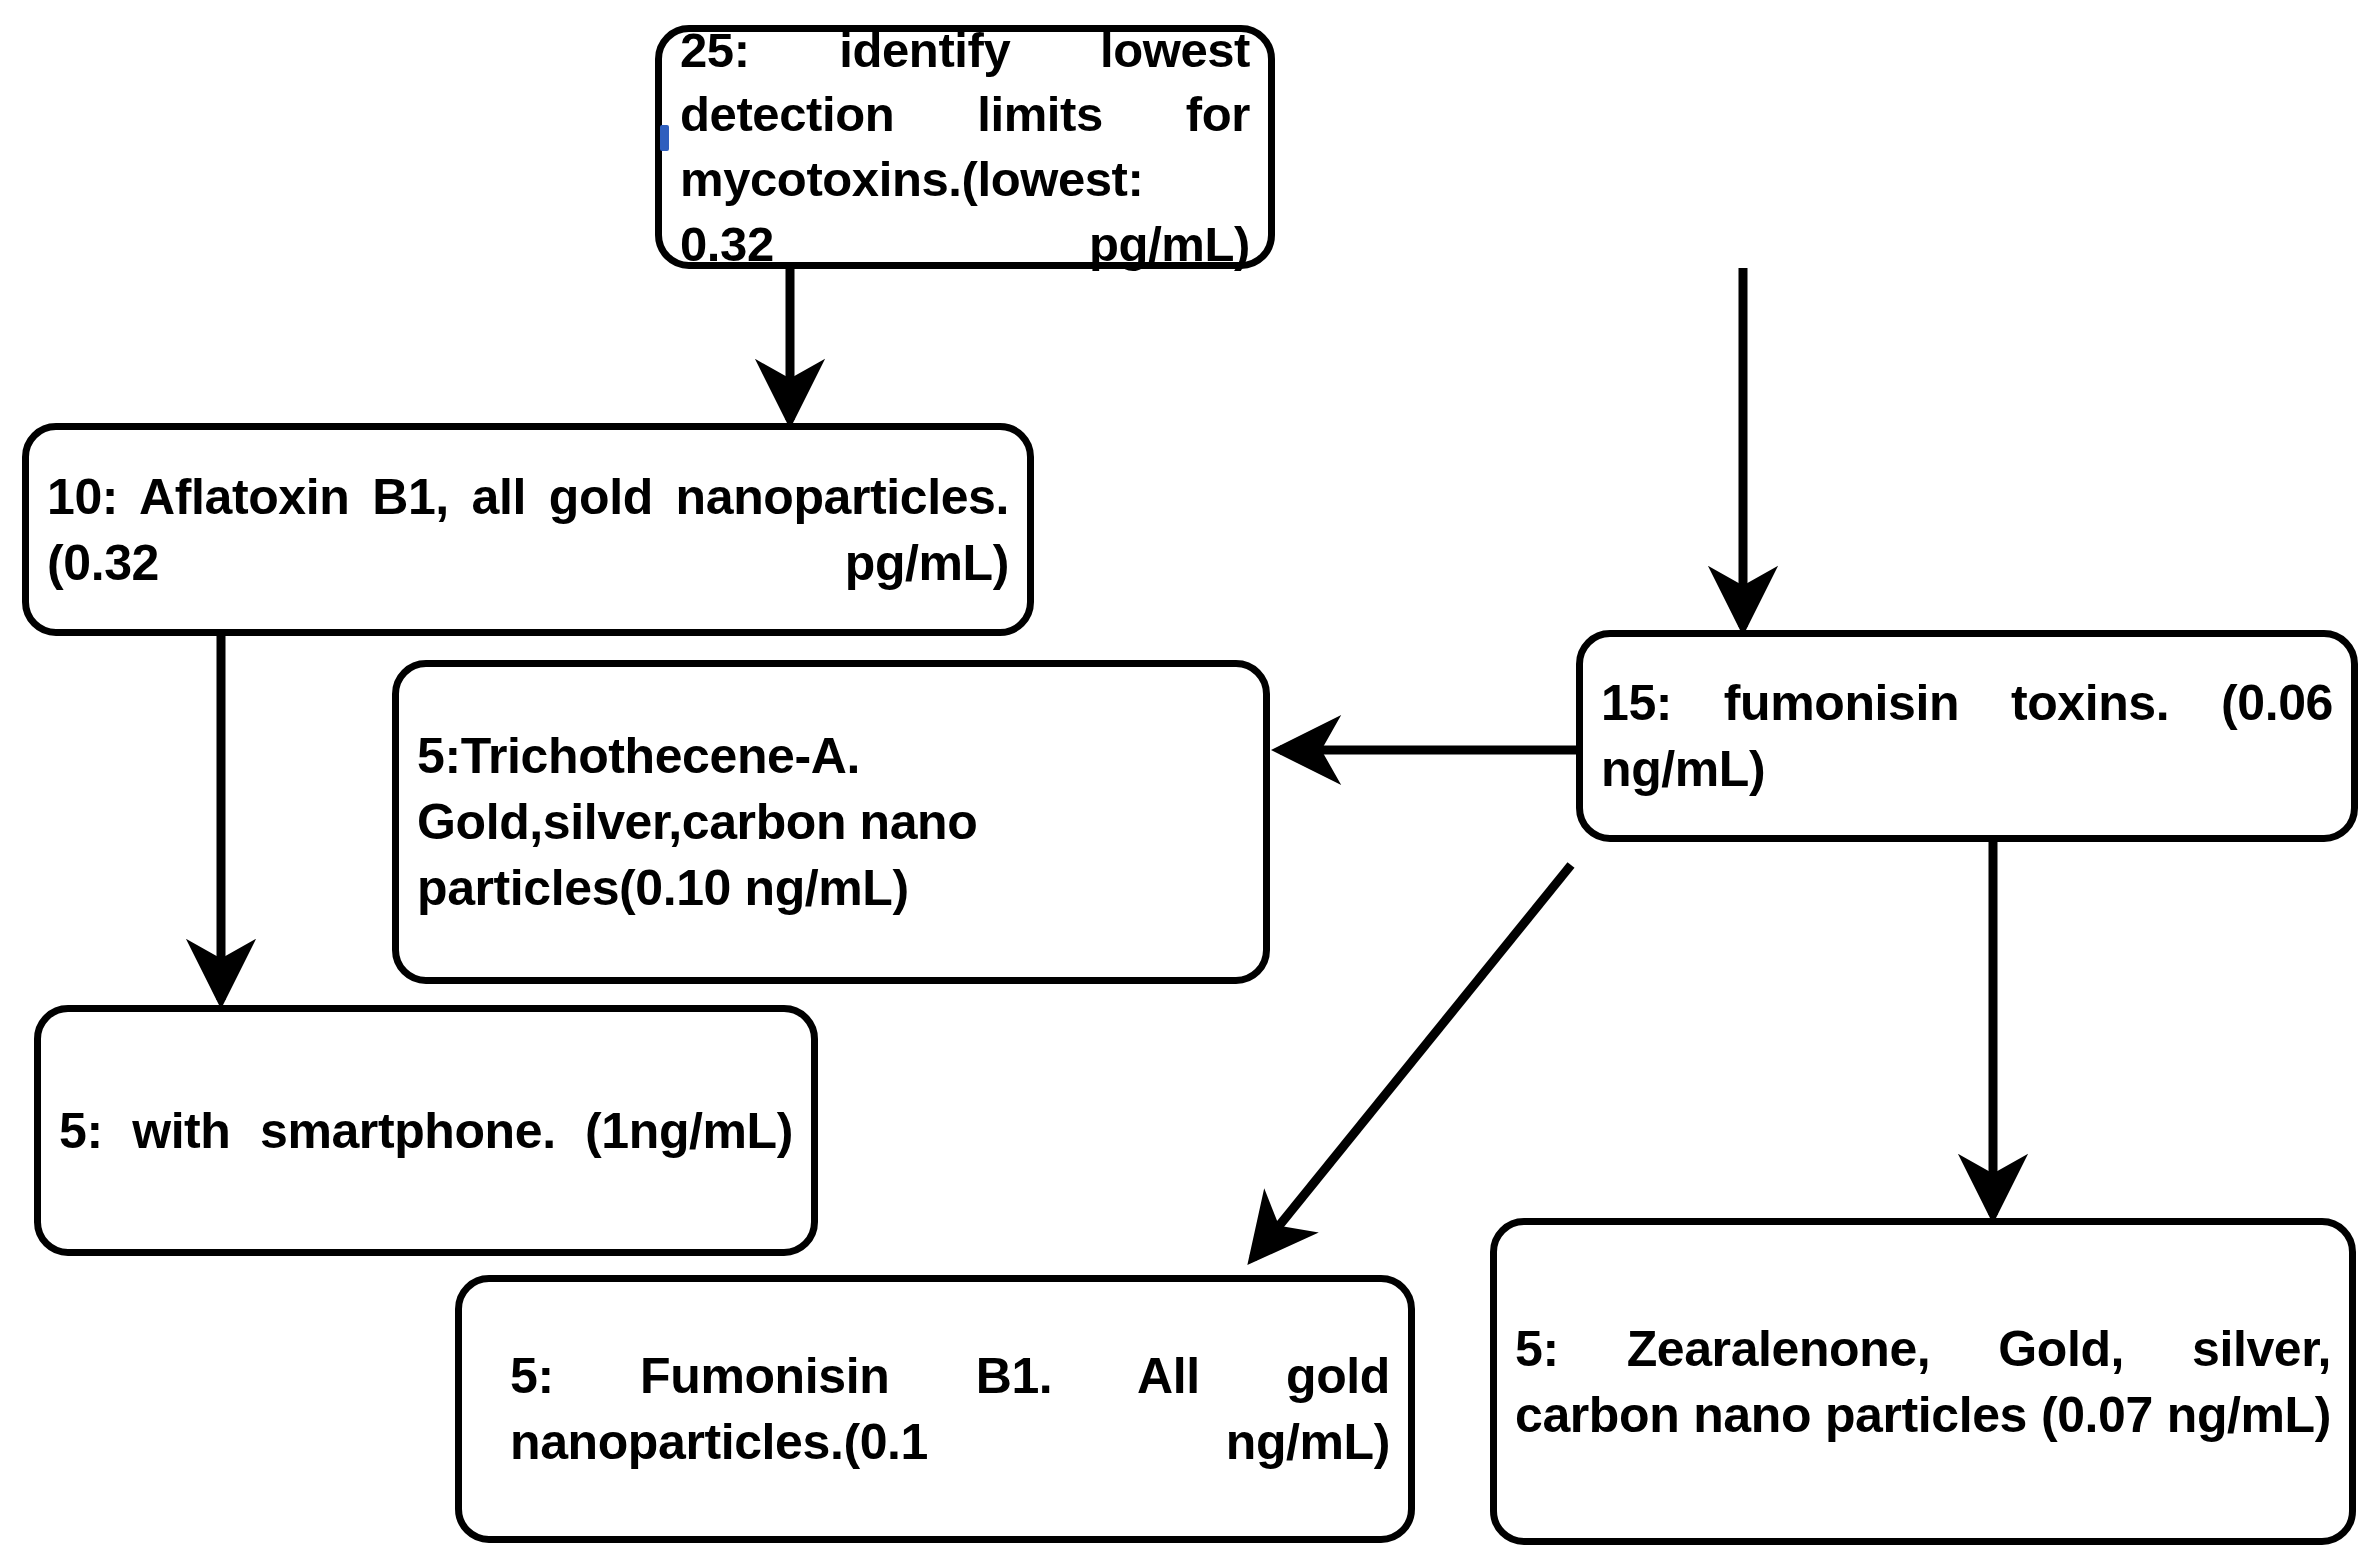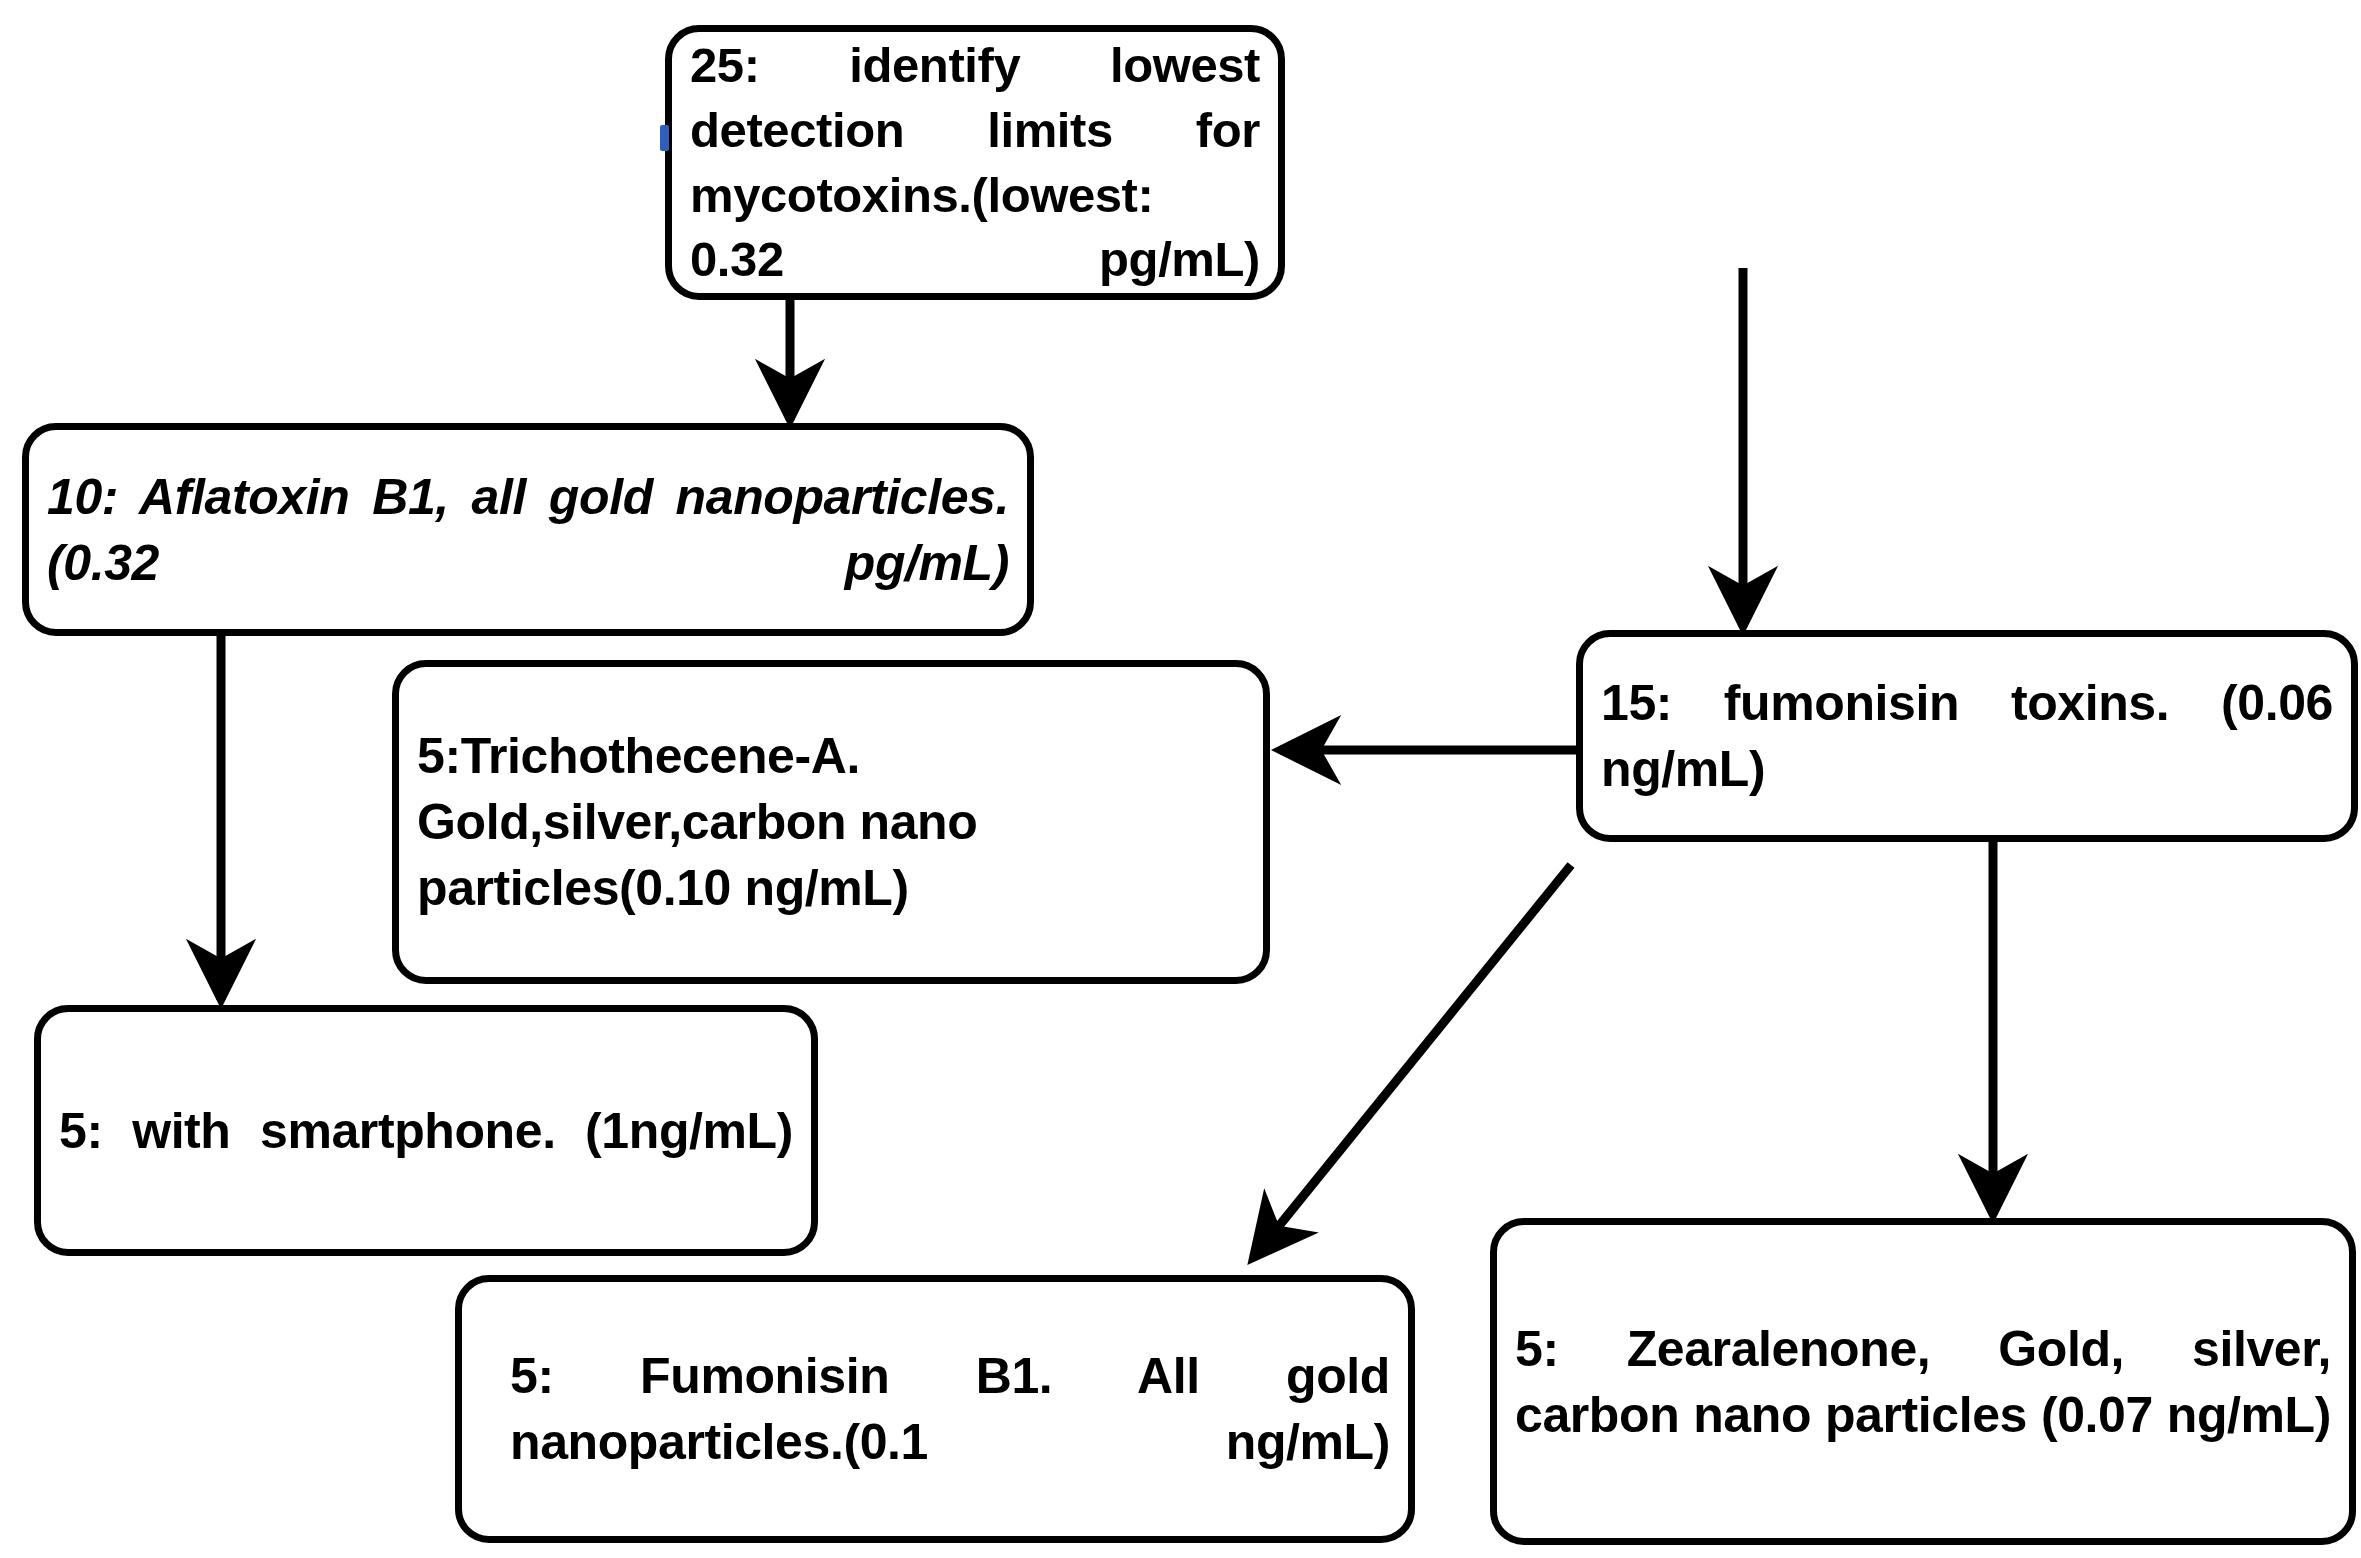--- a/index.html
+++ b/index.html
@@ -77,26 +77,26 @@
 
     <path d="M 221 632 L 221 1000" stroke="#000000" stroke-width="9" fill="none" marker-end="url(#ah)"></path>
 
     <path d="M 1578 750 L 1280 750" stroke="#000000" stroke-width="9" fill="none" marker-end="url(#ah)"></path>
 
     <path d="M 1993 838 L 1993 1215" stroke="#000000" stroke-width="9" fill="none" marker-end="url(#ah)"></path>
 
     <path d="M 1571 865 L 1253 1258" stroke="#000000" stroke-width="9" fill="none" marker-end="url(#ah)"></path>
   </svg>
 
-  <div class="node" style="left:655px; top:25px; width:620px; height:275px; font-size:49px;margin-left:10px;">
+  <div class="node" style="left:655px; top:25px; width:620px; height:244px; font-size:49px;">
     <span class="txt">25: identify lowest detection limits for mycotoxins.(lowest: 0.32 pg/mL)</span>
   </div>
   <div class="speck" style="left:660px; top:125px;"></div>
 
-  <div class="node" style="left:22px; top:423px; width:1012px; height:213px; font-size:50px;font-style:italic;">
+  <div class="node" style="left:22px; top:423px; width:1012px; height:213px; font-size:50px;">
     <span class="txt">10: Aflatoxin B1, all gold nanoparticles. (0.32 pg/mL)</span>
   </div>
 
   <div class="node plain" style="left:392px; top:660px; width:878px; height:324px; font-size:50px;">
     <span class="txt">5:Trichothecene-A. Gold,silver,carbon nano particles(0.10 ng/mL)</span>
   </div>
 
   <div class="node" style="left:1576px; top:630px; width:782px; height:212px; font-size:50px;">
     <span class="txt">15: fumonisin toxins. (0.06 ng/mL)</span>
   </div>

